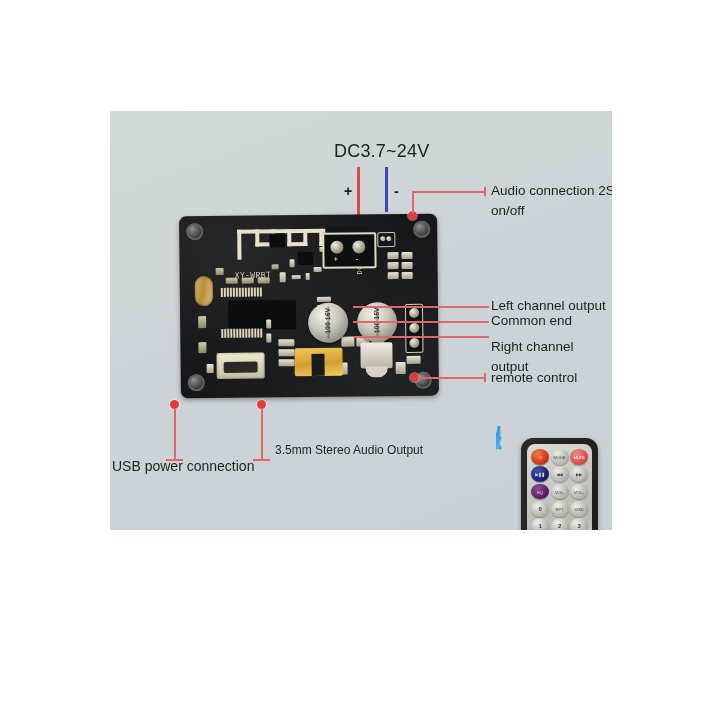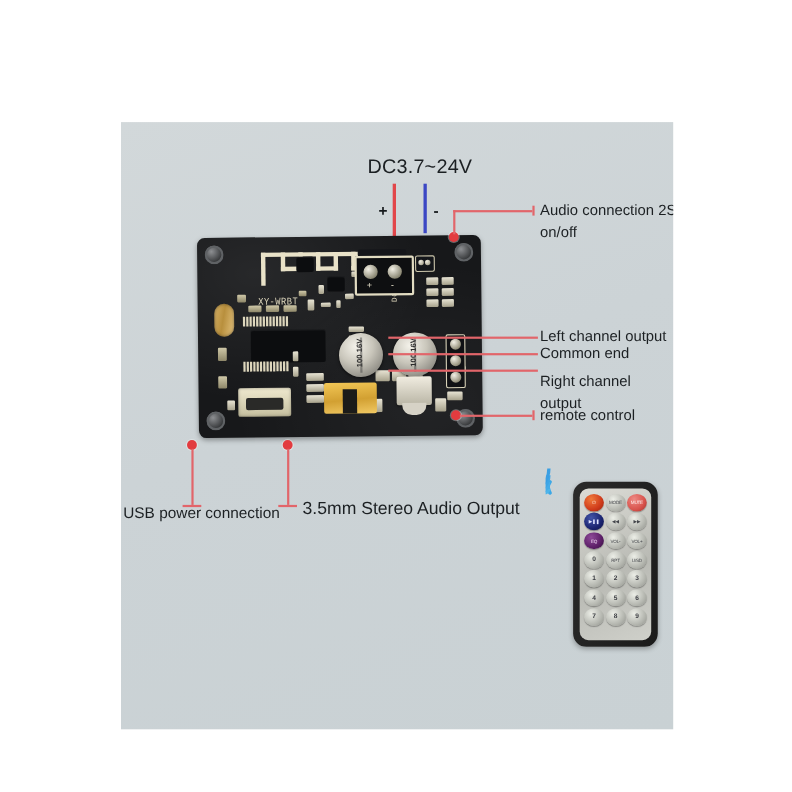--- a/index.html
+++ b/index.html
@@ -2,21 +2,21 @@
 <html><head>
 <meta charset="utf-8">
 <style>
   html,body{margin:0;padding:0;background:#ffffff;}
   body{width:720px;height:720px;overflow:hidden;font-family:"Liberation Sans",sans-serif;}
 
   #canvas{position:relative;width:720px;height:720px;background:#ffffff;}
 
   
   #photo{
-    position:absolute;left:110px;top:111px;width:502px;height:552px;
+    position:absolute;left:110px;top:111px;width:502px;height:419px;
     background:linear-gradient(160deg,#d2d8da 0%,#ccd3d6 45%,#c9d1d4 100%);
     overflow:hidden;
   }
 
   
   #board{
     position:absolute;left:70px;top:104px;width:258px;height:182px;
     background:#17181a;
     border-radius:7px;
     box-shadow:0 2px 5px rgba(0,0,0,.35);
@@ -321,21 +321,21 @@
     <div class="ann" style="left:381px;top:257px;width:130px;">remote control</div>
 
     <div class="dot" style="left:60px;top:289px;"></div>
     <div class="lead lead-v" style="left:64px;top:297px;height:51px;"></div>
     <div class="lead lead-h" style="left:56px;top:348px;width:17px;"></div>
     <div class="ann" style="left:2px;top:345px;width:170px;font-size:14px;">USB power connection</div>
 
     <div class="dot" style="left:147px;top:289px;"></div>
     <div class="lead lead-v" style="left:151px;top:297px;height:51px;"></div>
     <div class="lead lead-h" style="left:143px;top:348px;width:17px;"></div>
-    <div class="ann" style="left:165px;top:342px;width:230px;font-size:16px;">3.5mm Stereo Audio Output</div>
+    <div class="ann" style="left:165px;top:329px;width:230px;font-size:12px;">3.5mm Stereo Audio Output</div>
 
     <svg id="irwave" viewBox="0 0 34 30">
       <g fill="none" stroke="#3aa7e6" stroke-width="3.4" stroke-linecap="round">
         <path d="M4 27 A8 8 0 0 1 11 20" transform="rotate(-45 4 27)"></path>
       </g>
       <g transform="translate(3,27) rotate(-90)">
         <path d="M0 0 L0 0" stroke="#3aa7e6"></path>
         <path d="M4 0 A4 4 0 0 1 0 -4" fill="none" stroke="#4db4ea" stroke-width="3"></path>
         <path d="M10 0 A10 10 0 0 1 0 -10" fill="none" stroke="#45ace8" stroke-width="3"></path>
         <path d="M16 0 A16 16 0 0 1 0 -16" fill="none" stroke="#3fa5e6" stroke-width="3"></path>

